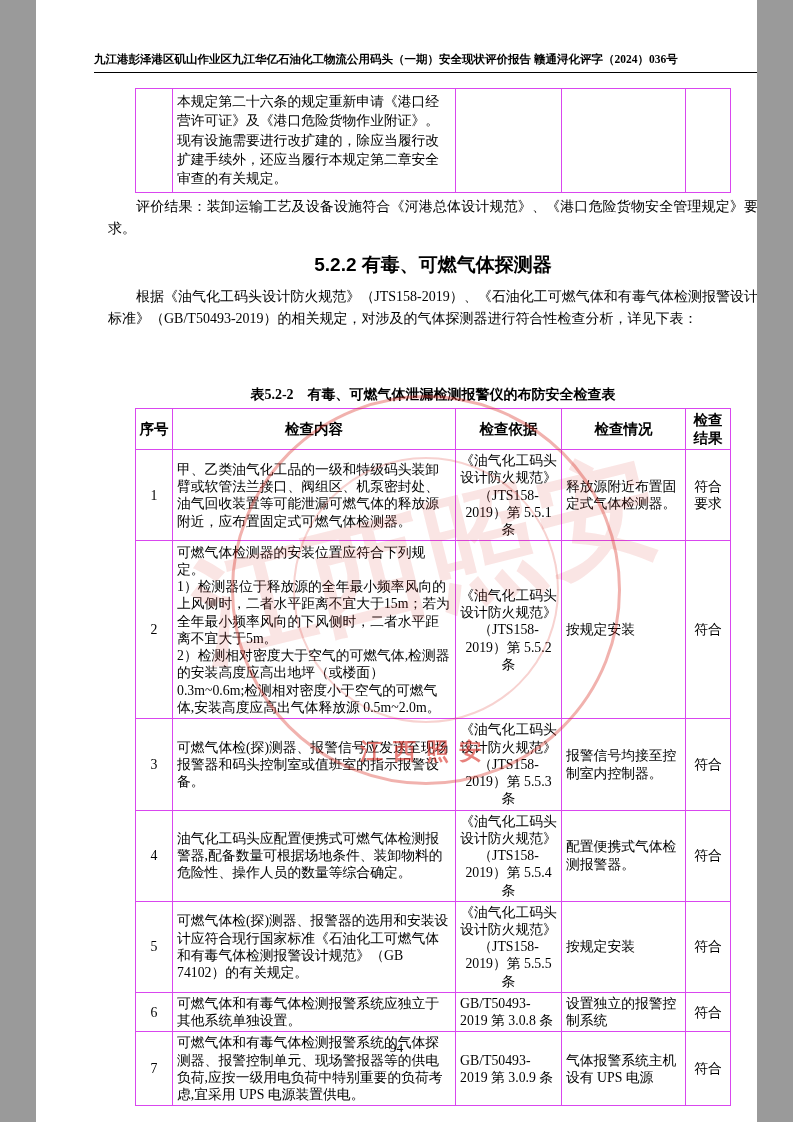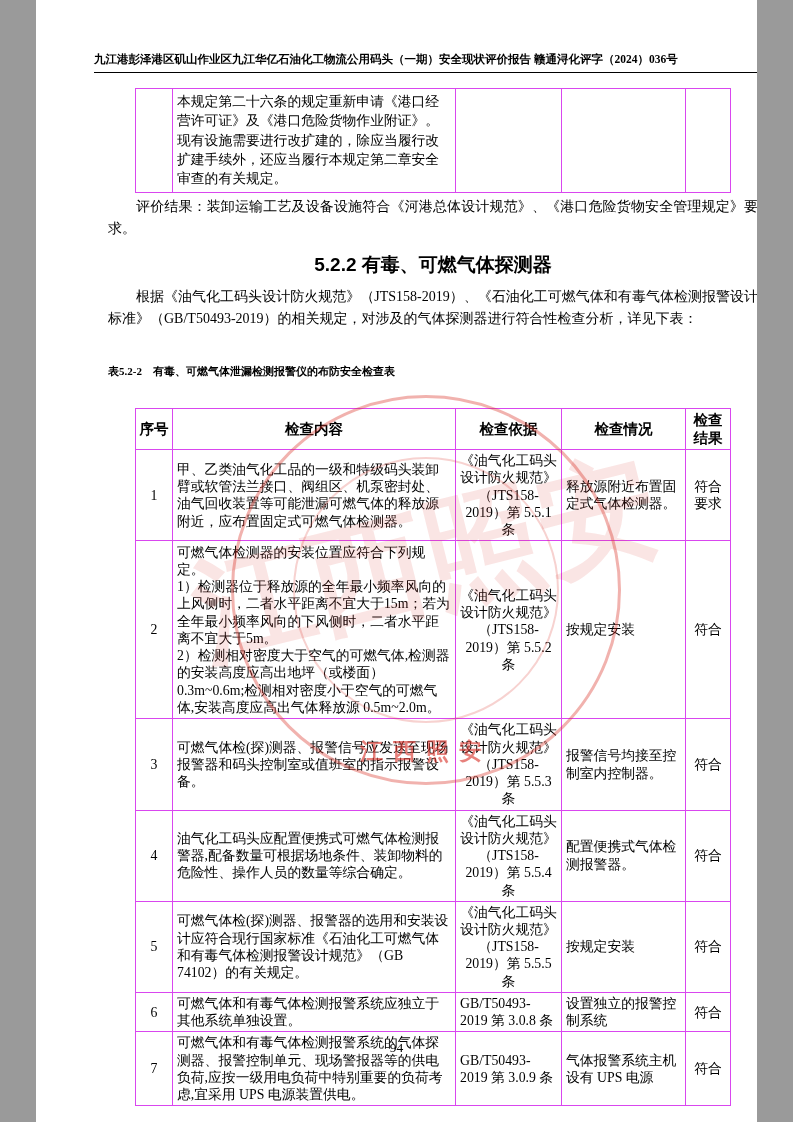--- a/index.html
+++ b/index.html
@@ -27,22 +27,22 @@
     font-size:14px; line-height:1.58; text-indent:2em; text-align:justify;
   }
   #eval  { top:196px; }
   #intro { top:286px; }
   .section-heading {
     position:absolute; left:72px; top:252px; width:650px;
     font-family:"Liberation Sans","DejaVu Sans",sans-serif;
     font-size:19px; font-weight:bold;text-align:center;
   }
   .table-caption {
-    position:absolute; left:72px; top:364px; width:650px;
-    font-weight:bold; font-size:11px;
+    position:absolute; left:72px; top:386px; width:650px;
+    text-align:center; font-weight:bold; font-size:14px;
   }
 
   .main-table { position:absolute; left:99px; top:408px; width:595px; }
   .main-table th {
     font-size:14.5px; font-weight:bold; text-align:center; padding:2px;
     height:36px; line-height:1.25;
   }
   .main-table td { font-size:13.8px; line-height:1.25; padding:2px 4px; }
   .main-table td.seq,
   .main-table td.result { text-align:center; }

